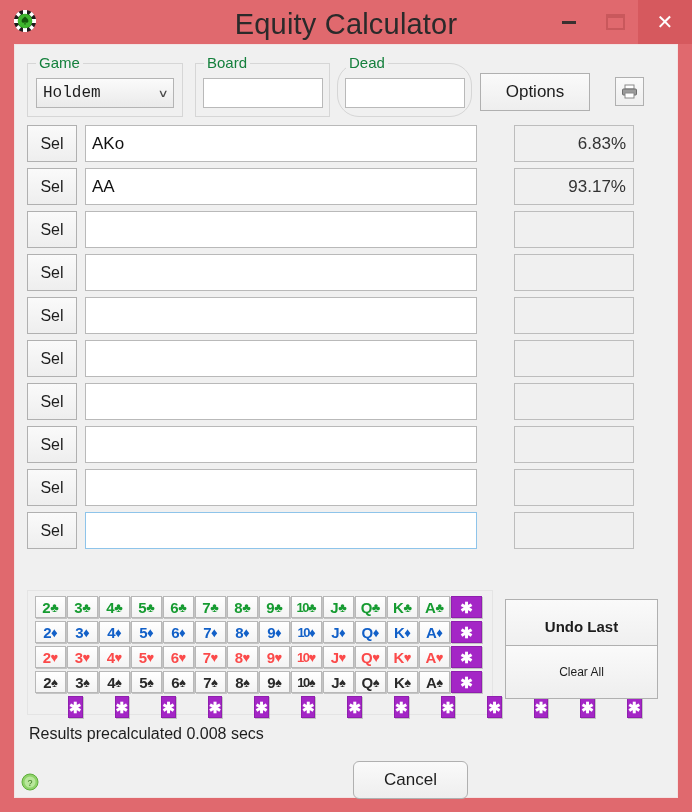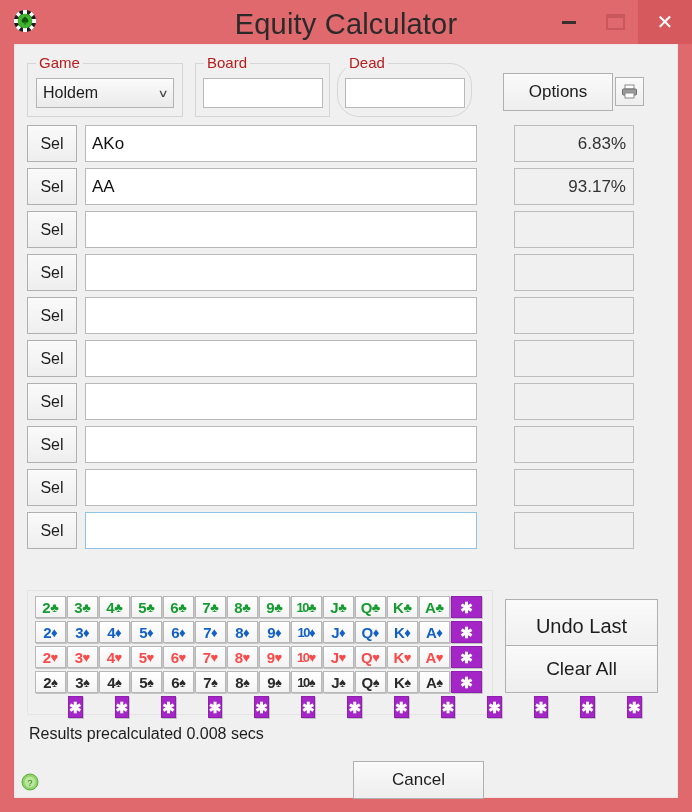--- a/index.html
+++ b/index.html
@@ -114,42 +114,42 @@
     box-sizing: border-box;
     height: 54px;
   }
   .groupbox > .legend {
     position: absolute;
     top: -10px;
     left: 8px;
     background: #f0f0f0;
     padding: 0 3px;
     font-size: 15px;
-    color: #b91c1c;
+    color: #15803d;
   }
   #gb-game  { left: 0px;   width: 156px; }
   #gb-board { left: 168px; width: 135px; }
   #gb-dead  { left: 310px; width: 135px; border-radius: 22px; }
 
   .combo {
     position: absolute;
     left: 8px;
     top: 14px;
     width: 138px;
     height: 30px;
     background: linear-gradient(#fbfbfb, #eaeaea);
     border: 1px solid #b4b4b4;
     box-sizing: border-box;
     display: flex;
     align-items: center;
     padding: 0 6px;
     font-size: 16px;
     color: #1d1d1d;
   }
-  .combo .combo-value { flex: 1 1 auto; }
+  .combo .combo-value { flex: 1 1 auto; font-family: Liberation Mono, monospace; }
   .combo .chev {
     font-size: 11px;
     color: #4a4a4a;
     transform: scaleX(1.4);
   }
 
   .textfield {
     position: absolute;
     left: 7px;
     top: 14px;
@@ -175,21 +175,20 @@
     justify-content: center;
     cursor: default;
   }
   #options-btn {
     position: absolute;
     left: 453px;
     top: 18px;
     width: 110px;
     height: 38px;
     font-size: 17px;
-    margin-left: 23px;
   }
   #print-btn {
     position: absolute;
     left: 588px;
     top: 22px;
     width: 29px;
     height: 29px;
   }
 
   
@@ -296,29 +295,30 @@
   .wild-row { margin-left: 33px; }
   .wild-row .card.wild { margin-right: 32px; }
 
   
   #undo-btn {
     position: absolute;
     left: 490px;
     top: 554px;
     width: 153px;
     height: 54px;
-    font-size: 20px;
+    font-size: 15px;
+    font-weight: bold;
   }
   #clear-btn {
     position: absolute;
     left: 490px;
     top: 600px;
     width: 153px;
-    height: 48px;
-    font-size: 19px;
+    height: 54px;
+    font-size: 12px;
   }
 
   
   .status {
     position: absolute;
     left: 14px;
     top: 680px;
     font-size: 16px;
     color: #1d1d1d;
   }
@@ -329,23 +329,24 @@
     width: 131px;
     height: 38px;
     font-size: 17px;
     border: 1px solid #7eb4e2;
     box-shadow: inset 0 0 0 1px #ffffff;
   }
   #cancel-btn {
     position: absolute;
     left: 338px;
     top: 716px;
-    width: 131px;
+    width: 115px;
     height: 38px;
     font-size: 17px;
+    border-radius: 6px;
   }
   .help-icon {
     position: absolute;
     left: 6px;
     bottom: 6px;
     width: 18px;
     height: 18px;
   }
 </style>
 </head>

